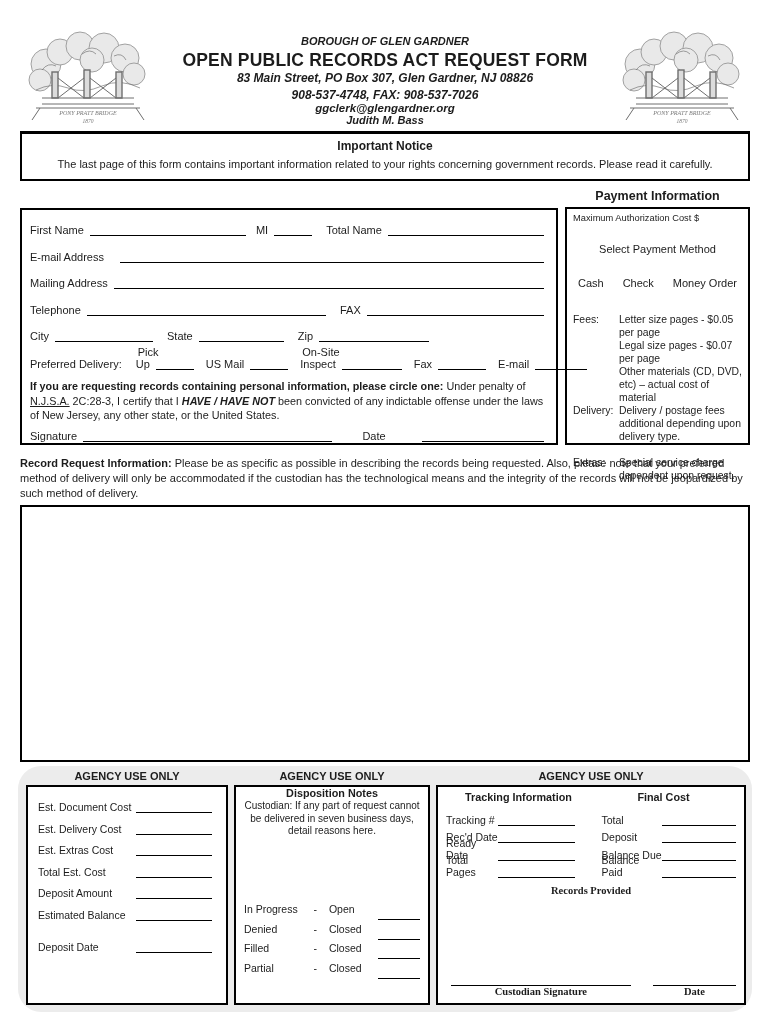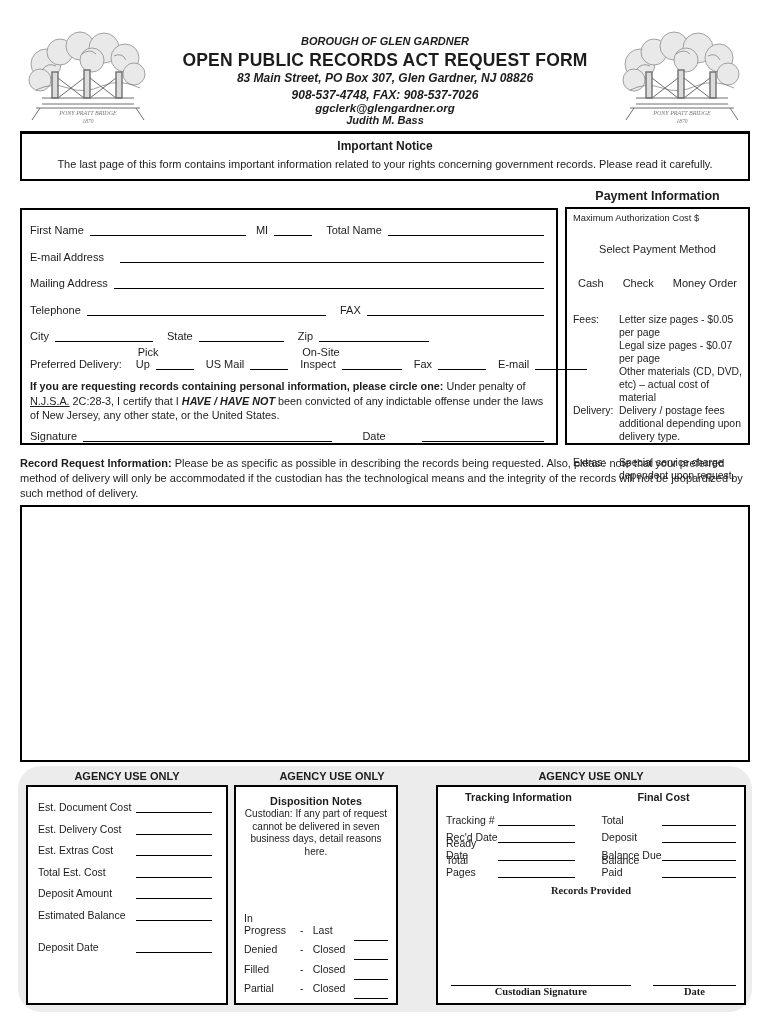--- a/index.html
+++ b/index.html
@@ -54,21 +54,21 @@
   .pay-grid { display:grid; grid-template-columns:46px 1fr; margin-top:24px; font-size:10.4px; line-height:13px; }
   .pg-mt { margin-top:13px; }
   
   .rri-para { position:absolute; top:456px; left:20px; width:732px; font-size:11px; line-height:15px; }
   .rri-box  { position:absolute; top:505px; left:20px; width:730px; height:257px; border:2px solid #000; }
   
   .band { position:absolute; top:766px; left:18px; width:734px; height:246px; background:#ececec;border-radius:23px; }
   .agency-head { position:absolute; top:4px; text-align:center; font-size:11px; font-weight:bold; }
   .abox { position:absolute; top:19px; bottom:7px; border:2px solid #000; background:#fff; }
   .ah-left { left:8px; width:202px; } .ab-left { left:8px; width:202px; padding:14px 14px 0 10px; }
-  .ah-mid { left:216px; width:196px; } .ab-mid { left:216px; width:164px; padding:8px 8px; }
+  .ah-mid { left:216px; width:196px; } .ab-mid { left:216px; width:196px; padding:0 8px; }
   .ah-right { left:418px; width:310px; } .ab-right { left:418px; width:310px; padding:4px 8px; }
   .cost-row { display:flex; justify-content:space-between; align-items:flex-end; font-size:10.5px; margin-bottom:9.5px; }
   .cost-row .blank { width:76px; border-bottom-width:1.5px; }
   .dep-date { margin-top:20px; }
   .disp-title { text-align:center; font-size:10.8px; font-weight:bold; }
   .disp-note { text-align:center; font-size:10px; line-height:12.5px; margin-top:1px; }
   .status-block { margin-top:58px; }
   .status-row { display:flex; align-items:flex-end; font-size:10.5px; height:19.5px; }
   .st-name { width:64px; } .st-dash { width:30px; text-align:center; } .st-state { width:46px; }
   .status-row .blank { width:46px; position:relative; top:5px; margin-left:8px; }
@@ -318,21 +318,21 @@
     </div>
 
     <div class="agency-head ah-mid">AGENCY USE ONLY</div>
     <div class="abox ab-mid">
       <div class="disp-title">Disposition Notes</div>
       <div class="disp-note">Custodian: If any part of request cannot be delivered in seven business days, detail reasons here.</div>
       <div class="status-block">
         <div class="status-row">
             <span class="st-name">In Progress</span>
             <span class="st-dash">-</span>
-            <span class="st-state">Last</span>
+            <span class="st-state">Open</span>
             <span class="blank"></span>
           </div>
         <div class="status-row">
             <span class="st-name">Denied</span>
             <span class="st-dash">-</span>
             <span class="st-state">Closed</span>
             <span class="blank"></span>
           </div>
         <div class="status-row">
             <span class="st-name">Filled</span>

